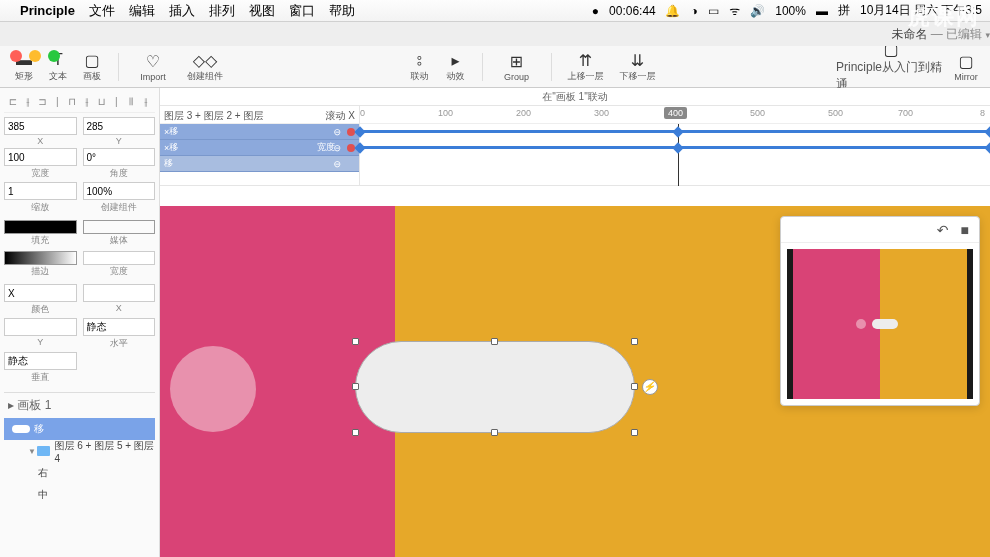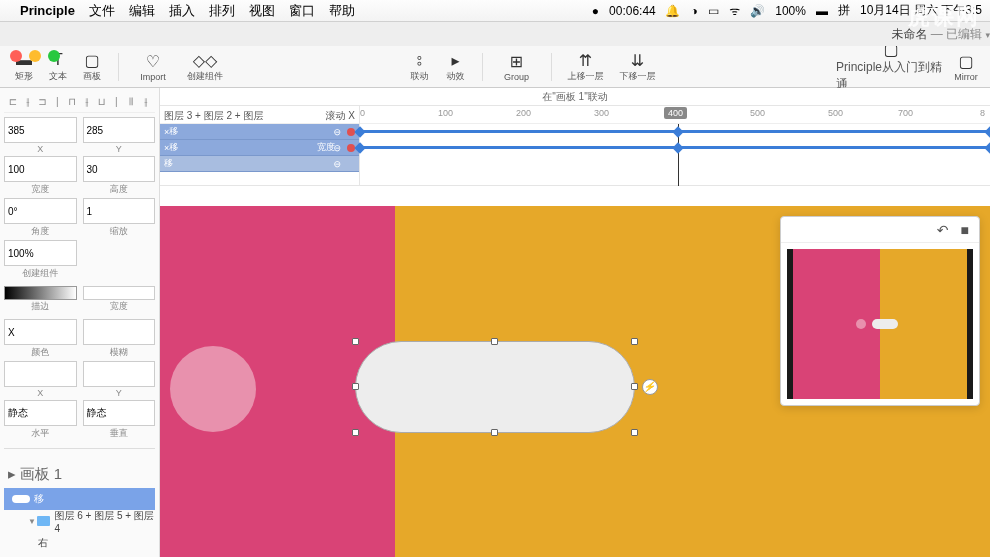--- a/index.html
+++ b/index.html
@@ -34,31 +34,31 @@
     
     
     .main { display: flex; height: calc(557px - 22px - 24px - 42px); }
     
     
     .inspector { width: 160px; background: #fafafa; border-right: 1px solid #ddd; padding: 4px; overflow: hidden; }
     .align-row { display: flex; justify-content: space-between; padding: 4px 2px; border-bottom: 1px solid #eee; }
     .align-row span { width: 14px; text-align: center; color: #888; font-size: 10px; }
     .prop-grid { display: grid; grid-template-columns: 1fr 1fr; gap: 2px 6px; padding: 4px 0; }
     .prop-cell { }
-    .prop-cell input { width: 100%; height: 18px; border: 1px solid #ccc; font-size: 10px; padding: 12px 3px; background: #fff; }
+    .prop-cell input { width: 100%; height: 18px; border: 1px solid #ccc; font-size: 10px; padding: 0 3px; background: #fff; }
     .prop-cell .lbl { text-align: center; font-size: 9px; color: #888; margin-top: 1px; }
     .swatch-row { display: grid; grid-template-columns: 1fr 1fr; gap: 6px; padding: 2px 0; }
     .swatch { height: 14px; border: 1px solid #999; }
     .swatch.black { background: #000; }
     .swatch.gradient { background: linear-gradient(90deg,#000,#fff); }
     .checkbox-row { padding: 6px 4px; font-size: 10px; color: #888; display: flex; align-items: center; gap: 4px; }
     
     
     .layers { border-top: 1px solid #ddd; margin-top: 4px; }
-    .layers-header { padding: 4px; font-size: 15px; color: #666; margin-top: 12px; }
+    .layers-header { padding: 4px; font-size: 12px; color: #666; }
     .layer { display: flex; align-items: center; height: 22px; padding-left: 8px; font-size: 10px; color: #444; cursor: pointer; }
     .layer.selected { background: #7aa3e8; color: #fff; }
     .layer .tw { width: 10px; color: #888; font-size: 8px; }
     .layer .folder { width: 14px; height: 10px; background: #6fb7f5; margin-right: 4px; border-radius: 1px; }
     .layer .pill { width: 18px; height: 8px; background: #fff; border-radius: 4px; margin-right: 4px; }
     .layer.indent1 { padding-left: 24px; }
     .layer.indent2 { padding-left: 34px; }
     
     
     .center { flex: 1; display: flex; flex-direction: column; position: relative; }
@@ -210,35 +210,43 @@
         <span>⫲</span>
         <span>⊔</span>
       <span>|</span>
       <span>⫴</span>
         <span>⫲</span>
     </div>
     <div class="prop-grid">
       <div class="prop-cell"><input value="385" style=""><div class="lbl">X</div></div>
       <div class="prop-cell"><input value="285" style=""><div class="lbl">Y</div></div>
       <div class="prop-cell"><input value="100" style=""><div class="lbl">宽度</div></div>
-      <div class="prop-cell"><input value="30" style=""><div class="lbl">高度</div></div>
       <div class="prop-cell"><input value="0°" style=""><div class="lbl">角度</div></div>
       <div class="prop-cell"><input value="1" style=""><div class="lbl">缩放</div></div>
       <div class="prop-cell"><input value="100%" style=""><div class="lbl">创建组件</div></div>
+    </div>
+    <div class="swatch-row">
+      <div>
+          <div class="swatch black"></div>
+          <div class="lbl" style="text-align:center;font-size:9px;color:#888">填充</div>
+        </div>
+      <div>
+          <div class="swatch"></div>
+          <div class="lbl" style="text-align:center;font-size:9px;color:#888">媒体</div>
+        </div>
     </div>
     <div class="swatch-row">
       <div>
           <div class="swatch gradient"></div>
           <div class="lbl" style="text-align:center;font-size:9px;color:#888">描边</div>
         </div>
       <div><input style="width: 100%; height: 14px; border: 1px solid rgb(204, 204, 204);"><div class="lbl" style="text-align:center;font-size:9px;color:#888">宽度</div></div>
     </div>
     <div class="prop-grid">
       <div class="prop-cell"><input value="X" style=""><div class="lbl">颜色</div></div>
-      <div class="prop-cell"><input style=""><div class="lbl">模糊</div></div>
       <div class="prop-cell"><input style=""><div class="lbl">X</div></div>
       <div class="prop-cell"><input style=""><div class="lbl">Y</div></div>
       <div class="prop-cell"><input value="静态" style=""><div class="lbl">水平</div></div>
       <div class="prop-cell"><input value="静态" style=""><div class="lbl">垂直</div></div>
     </div>
 
     <div class="layers">
       <div class="layers-header">▸ <span>画板 1</span></div>
       <div class="layer selected">
           <span class="pill"></span>

